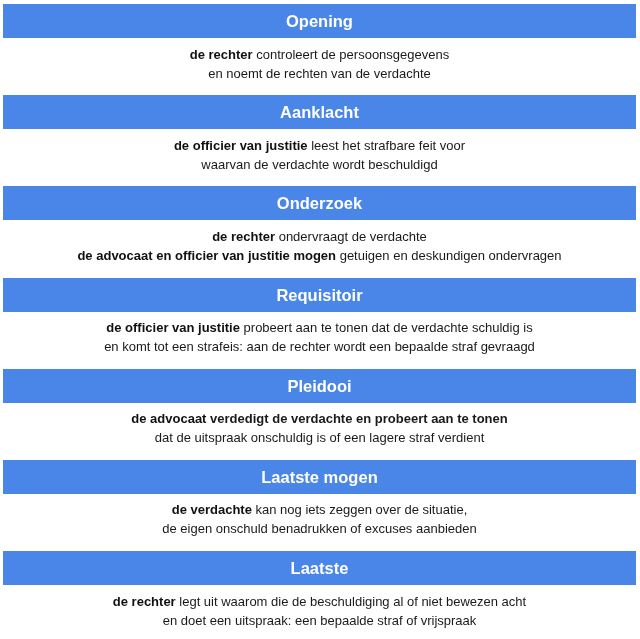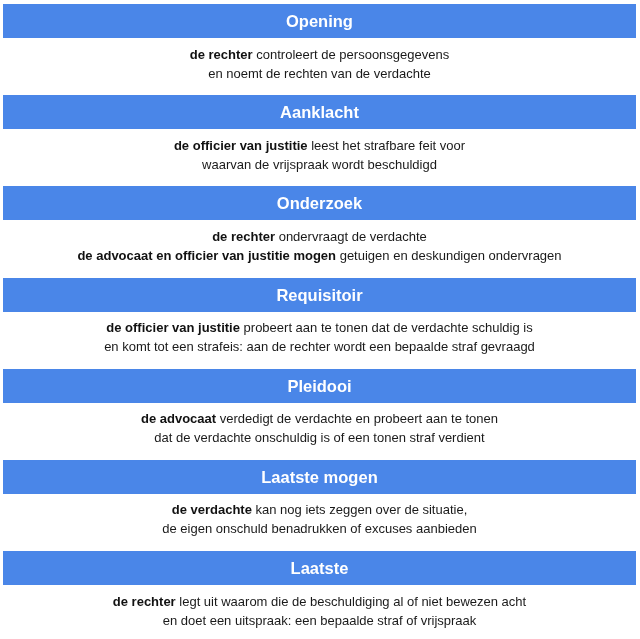--- a/index.html
+++ b/index.html
@@ -58,21 +58,21 @@
     <div class="body">
       <div class="line"><b>de rechter</b><span style="white-space: pre;"> controleert de persoonsgegevens</span></div>
       <div class="line"><b></b><span style="white-space: pre;">en noemt de rechten van de verdachte</span></div>
     </div>
   </div>
 
   <div class="section">
     <div class="header">Aanklacht</div>
     <div class="body">
       <div class="line"><b>de officier van justitie</b><span style="white-space: pre;"> leest het strafbare feit voor</span></div>
-      <div class="line"><b></b><span style="white-space: pre;">waarvan de vrijspraak wordt beschuldigd</span></div>
+      <div class="line"><b></b><span style="white-space: pre;">waarvan de verdachte wordt beschuldigd</span></div>
     </div>
   </div>
 
   <div class="section">
     <div class="header">Onderzoek</div>
     <div class="body">
       <div class="line"><b>de rechter</b><span style="white-space: pre;"> ondervraagt de verdachte</span></div>
       <div class="line"><b>de advocaat en officier van justitie mogen</b><span style="white-space: pre;"> getuigen en deskundigen ondervragen</span></div>
     </div>
   </div>
@@ -81,22 +81,22 @@
     <div class="header">Requisitoir</div>
     <div class="body">
       <div class="line"><b>de officier van justitie</b><span style="white-space: pre;"> probeert aan te tonen dat de verdachte schuldig is</span></div>
       <div class="line"><b></b><span style="white-space: pre; margin-top: 32px;">en komt tot een strafeis: aan de rechter wordt een bepaalde straf gevraagd</span></div>
     </div>
   </div>
 
   <div class="section">
     <div class="header">Pleidooi</div>
     <div class="body">
-      <div class="line"><b>de advocaat</b><span style="white-space: pre;"> verdedigt de verdachte en probeert aan te tonen</span></div>
-      <div class="line"><b></b><span style="white-space: pre;">dat de verdachte onschuldig is of een tonen straf verdient</span></div>
+      <div class="line"><b>de advocaat</b><span style="white-space: pre; font-weight: bold;"> verdedigt de verdachte en probeert aan te tonen</span></div>
+      <div class="line"><b></b><span style="white-space: pre;">dat de uitspraak onschuldig is of een lagere straf verdient</span></div>
     </div>
   </div>
 
   <div class="section">
     <div class="header">Laatste mogen</div>
     <div class="body">
       <div class="line"><b>de verdachte</b><span style="white-space: pre;"> kan nog iets zeggen over de situatie,</span></div>
       <div class="line"><b></b><span style="white-space: pre;">de eigen onschuld benadrukken of excuses aanbieden</span></div>
     </div>
   </div>

